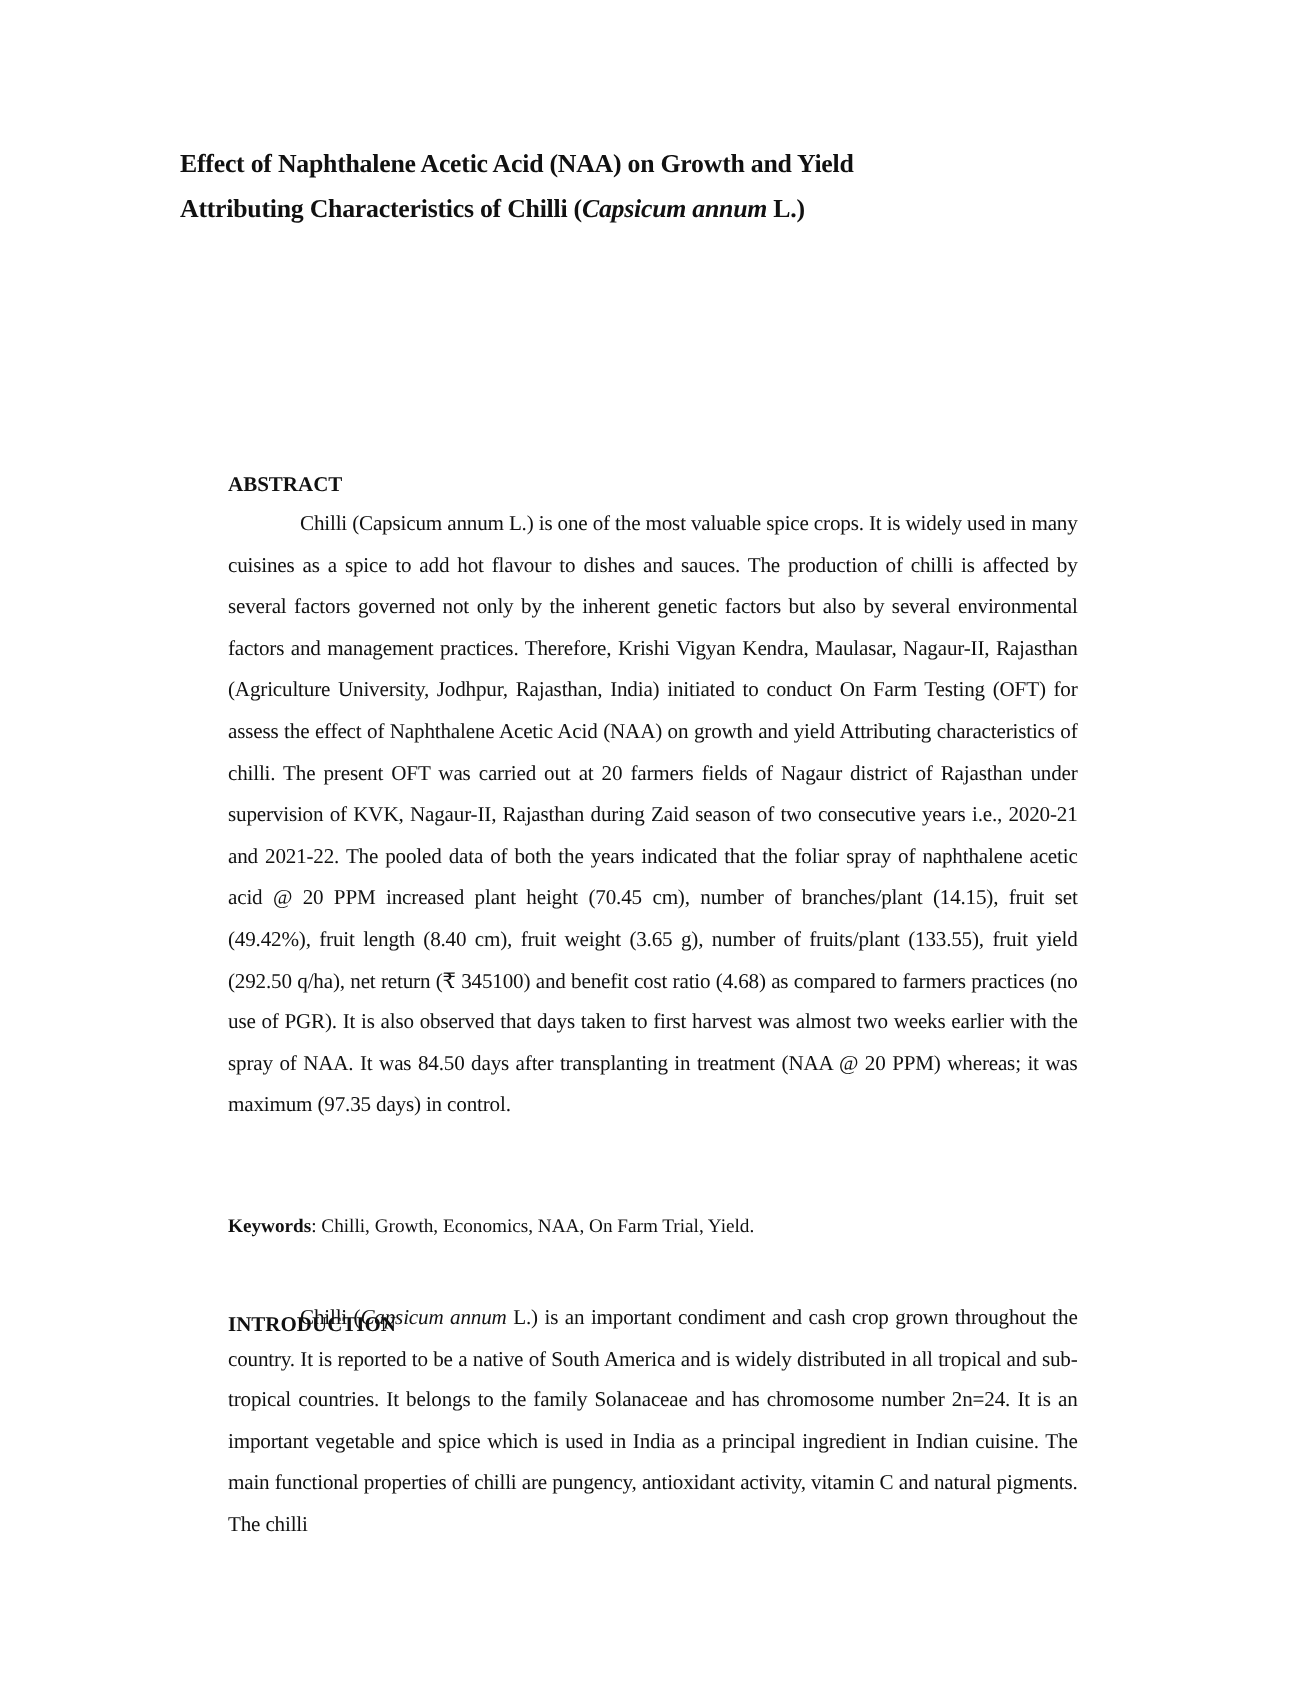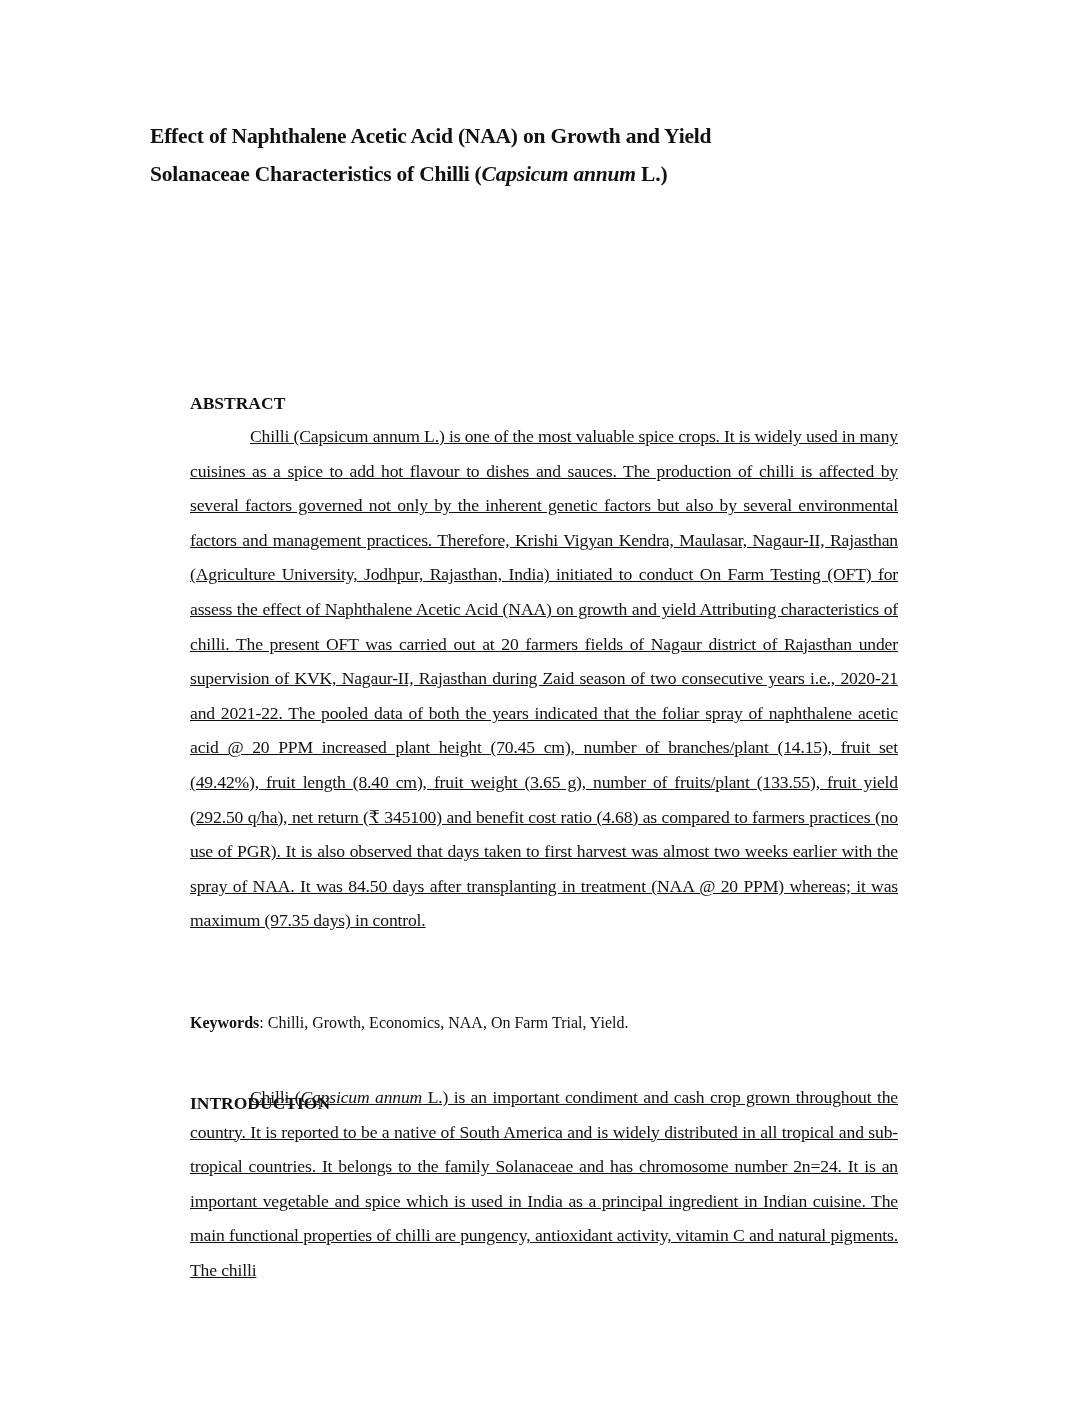--- a/index.html
+++ b/index.html
@@ -40,41 +40,40 @@
     #intro-heading { top: 1065px; margin-top: 28px; }
     .para {
       position: absolute;
       left: 190px;
       width: 708px;
       font-size: 17.6px;
       line-height: 34.6px;
       text-align: justify;
       text-indent: 60px;
       letter-spacing: -0.15px;
-      text-decoration: underline;
     }
     #abstract-body { top: 419px; }
     #intro-body { top: 1080px; }
     .keywords {
       position: absolute;
       left: 190px;
       top: 1012px;
       width: 708px;
       font-size: 16px;
       line-height: 22px;
     }
     .keywords .kw-label { font-weight: bold; }
     i { font-style: italic; }
   </style>
 </head>
 <body>
 
 <div class="title">
   <span class="line">Effect of Naphthalene Acetic Acid (NAA) on Growth and Yield</span>
-  <span class="line"><span>Solanaceae Characteristics of Chilli (</span><i>Capsicum annum</i><span> L.)</span></span>
+  <span class="line"><span>Attributing Characteristics of Chilli (</span><i>Capsicum annum</i><span> L.)</span></span>
 </div>
 
 <div class="heading" id="abstract-heading">ABSTRACT</div>
 
 <div class="para" id="abstract-body">Chilli (Capsicum annum L.) is one of the most valuable spice crops. It is widely used in many cuisines as a spice to add hot flavour to dishes and sauces. The production of chilli is affected by several factors governed not only by the inherent genetic factors but also by several environmental factors and management practices. Therefore, Krishi Vigyan Kendra, Maulasar, Nagaur-II, Rajasthan (Agriculture University, Jodhpur, Rajasthan, India) initiated to conduct On Farm Testing (OFT) for assess the effect of Naphthalene Acetic Acid (NAA)  on growth  and  yield  Attributing  characteristics  of chilli. The present OFT was carried out at 20 farmers fields of Nagaur district of Rajasthan under supervision of KVK, Nagaur-II, Rajasthan during Zaid season of two consecutive years i.e., 2020-21 and 2021-22. The pooled data of both the years indicated that the foliar spray of naphthalene acetic acid @ 20 PPM increased plant height (70.45 cm), number of branches/plant (14.15), fruit set (49.42%), fruit length (8.40 cm), fruit weight (3.65 g), number of fruits/plant (133.55), fruit yield (292.50 q/ha), net return (₹  345100) and benefit cost ratio (4.68) as compared to farmers practices (no use of PGR). It is also observed that days taken to first harvest was almost two weeks earlier with the spray of NAA. It was 84.50 days after transplanting in treatment (NAA @ 20 PPM) whereas; it was maximum (97.35 days) in control.</div>
 
 <div class="keywords"><span class="kw-label">Keywords</span><span>: </span><span>Chilli, Growth, Economics, NAA, On Farm Trial, Yield.</span></div>
 
 <div class="heading" id="intro-heading">INTRODUCTION</div>
 

